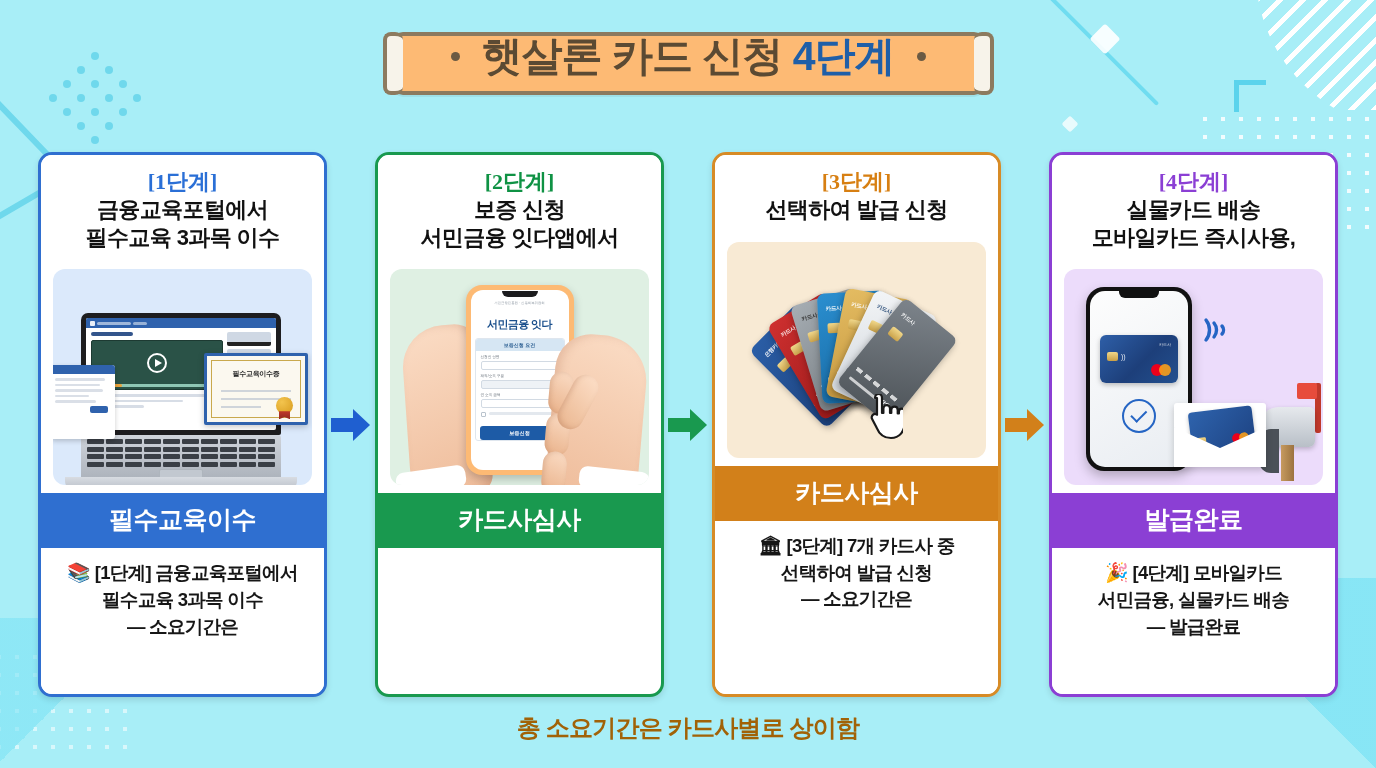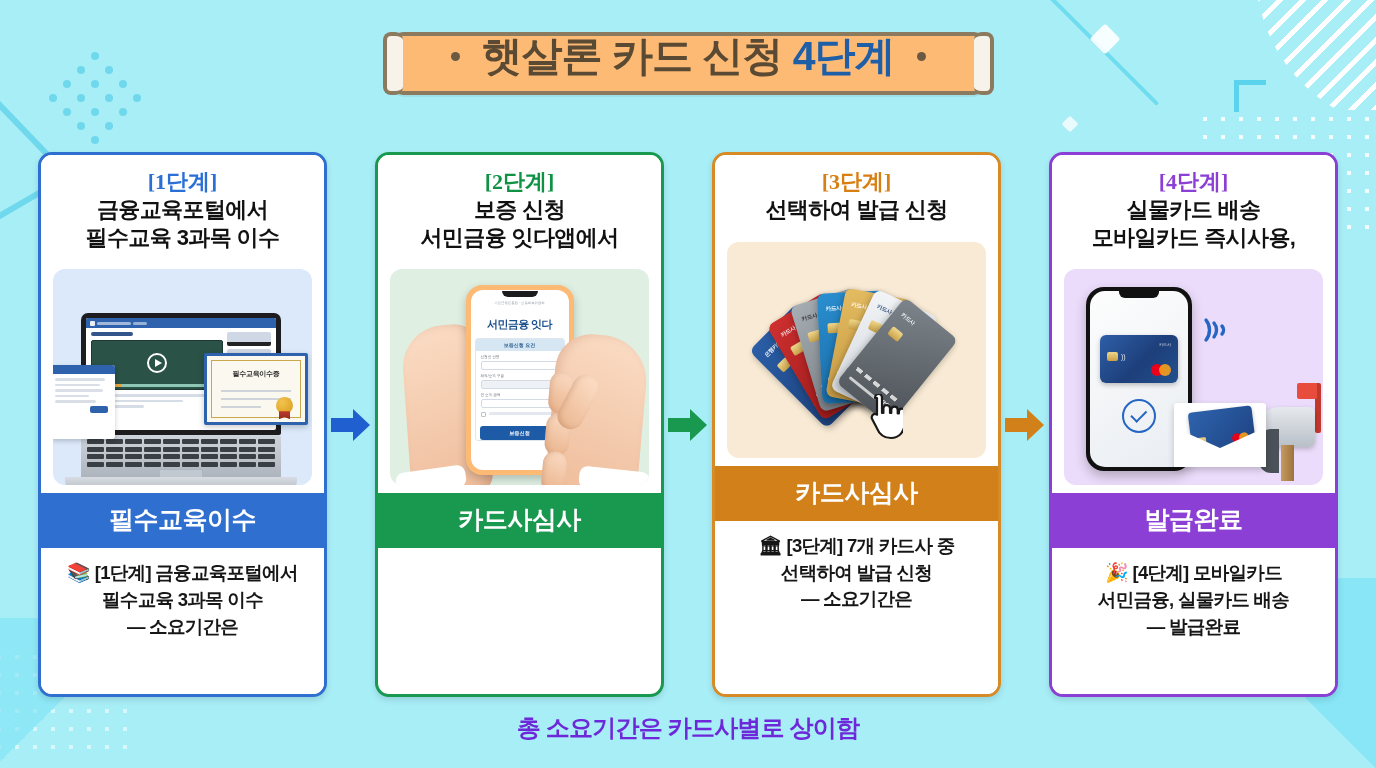--- a/index.html
+++ b/index.html
@@ -150,21 +150,21 @@
 
   .arrow{
     flex:0 0 auto; width:48px; height:545px;
     display:flex; align-items:center; justify-content:center;
   }
   .arrow svg{ display:block; }
 
   
   .note{
     position:absolute; left:0; right:0; top:712px; text-align:center;
-    font-size:24px; font-weight:bold; color:#6d28d9; letter-spacing:-.8px;
+    font-size:24px; font-weight:bold; color:#a16207; letter-spacing:-.8px;
   }
 
   
   .laptop{ position:absolute; left:28px; top:44px; width:200px; }
   .lp-screen{
     width:200px; height:122px; background:#1d1d1f; border-radius:7px 7px 2px 2px;
     padding:5px;
   }
   .lp-inner{ width:100%; height:100%; background:#fff; border-radius:2px; overflow:hidden; }
   .lp-bar{ height:10px; background:#2f62ad; display:flex; align-items:center; padding:0 4px; gap:2px;}

